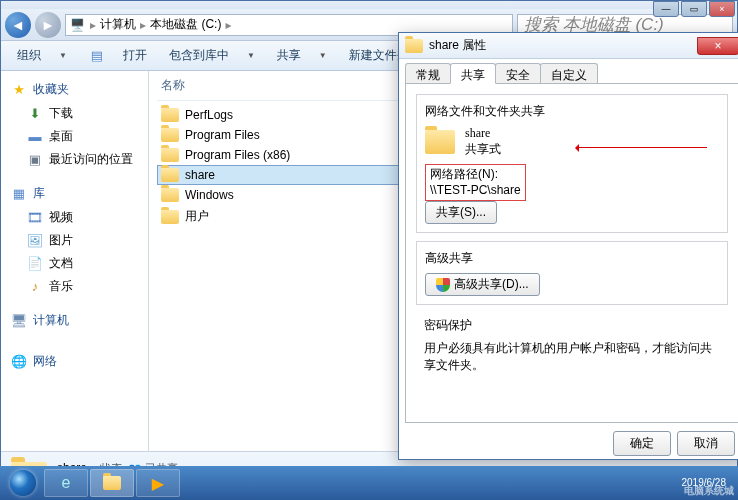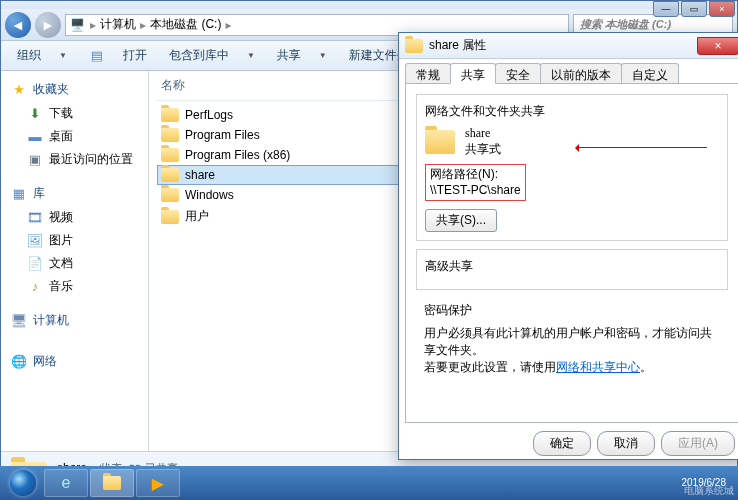--- a/index.html
+++ b/index.html
@@ -16,21 +16,21 @@
 .win-max { background: linear-gradient(#c8d8e8,#a8c0d8); }
 .win-close { background: linear-gradient(#d88,#c55); color: #fff; }
 
 
 .navbar { height: 32px; background: linear-gradient(#e8f0fa, #d8e4f2); display: flex; align-items: center; padding: 0 4px; gap: 4px; border-bottom: 1px solid #b8c8dc; }
 .nav-btn { width: 26px; height: 26px; border-radius: 50%; background: radial-gradient(circle at 30% 30%, #6fa8e0, #2060b0); display: flex; align-items: center; justify-content: center; color: #fff; font-size: 14px; cursor: pointer; }
 .nav-btn.fwd { background: radial-gradient(circle at 30% 30%, #c8d4e0, #90a0b8); }
 .breadcrumb { flex: 1; height: 22px; background: #fff; border: 1px solid #a8b8cc; display: flex; align-items: center; font-size: 12px; padding: 0 4px; gap: 4px; }
 .bc-icon { width: 16px; height: 16px; display: inline-flex; align-items: center; justify-content: center; }
 .bc-sep { color: #888; }
-.searchbox { width: 160px; height: 22px; background: #fff; border: 1px solid #a8b8cc; font-size: 11px; color: #888; font-style: italic; padding: 0 6px; display: flex; align-items: center; gap: 4px; font-weight: bold; }
+.searchbox { width: 216px; height: 22px; background: #fff; border: 1px solid #a8b8cc; font-size: 17px; color: #888; font-style: italic; padding: 0 6px; display: flex; align-items: center; gap: 4px; }
 
 
 .toolbar { height: 30px; background: linear-gradient(#f4f8fc, #e0ecf8); display: flex; align-items: center; padding: 0 8px; gap: 6px; font-size: 12px; border-bottom: 1px solid #b8c8dc; }
 .tb-item { padding: 3px 8px; display: flex; align-items: center; gap: 18px; cursor: pointer; color: #1a3a5a; }
 .tb-arrow { font-size: 8px; color: #555; }
 .tb-spacer { flex: 1; }
 .tb-icon { width: 22px; height: 22px; display: flex; align-items: center; justify-content: center; cursor: pointer; font-size: 14px; }
 
 
 .body { display: flex; height: 380px; }
@@ -54,21 +54,21 @@
 .det-col { line-height: 1.5; color: #4a5a6a; }
 .det-col .name { color: #000; font-size: 12px; }
 
 
 .taskbar { position: absolute; left: 0; bottom: 0; width: 100%; height: 34px; background: linear-gradient(#4a88c8, #2a5a9a); display: flex; align-items: center; padding: 0 4px; gap: 2px; }
 .start-btn { width: 38px; height: 30px; border-radius: 4px; display: flex; align-items: center; justify-content: center; }
 .orb { width: 26px; height: 26px; border-radius: 50%; background: radial-gradient(circle at 35% 35%, #a8e0ff, #2070c0 40%, #104080); box-shadow: 0 0 4px rgba(255,255,255,.5); }
 .task-item { width: 44px; height: 28px; background: rgba(255,255,255,.12); border: 1px solid rgba(255,255,255,.25); border-radius: 2px; display: flex; align-items: center; justify-content: center; font-size: 16px; cursor: pointer; }
 .task-item.active { background: rgba(255,255,255,.28); }
 .tray { margin-left: auto; color: #fff; font-size: 10px; padding: 0 8px; text-align: right; line-height: 1.2; }
-.watermark { position: absolute; right: 4px; bottom: 2px; font-size: 10px; color: rgba(255,255,255,.6); }
+.watermark { position: absolute; right: 4px; bottom: 2px; font-size: 10px; color: rgba(255,255,255,.6); font-weight: bold; }
 
 
 .dialog { position: absolute; left: 398px; top: 32px; width: 348px; height: 428px; background: #fff; border: 1px solid #4a70a8; box-shadow: 0 4px 16px rgba(0,0,0,.3); }
 .dlg-title { height: 26px; background: linear-gradient(#f8fbfe, #e4eef8); display: flex; align-items: center; padding: 0 6px; font-size: 12px; border-bottom: 1px solid #c0d0e0; }
 .dlg-title .folder-icon { margin-right: 6px; }
 .dlg-close { margin-left: auto; width: 42px; height: 18px; background: linear-gradient(#e88,#c33); color: #fff; border-radius: 0 0 3px 3px; text-align: center; font-size: 12px; line-height: 16px; cursor: pointer; border: 1px solid #a22; }
 
 .tabs { display: flex; height: 24px; padding: 4px 6px 0; font-size: 12px; background: #fff; }
 .tab { padding: 3px 10px; border: 1px solid #b0b8c0; border-bottom: none; background: #f0f0f0; cursor: pointer; margin-right: -1px; border-radius: 3px 3px 0 0; }
 .tab.active { background: #fff; position: relative; z-index: 2; border-bottom: 1px solid #fff; margin-bottom: -1px; }
@@ -79,21 +79,21 @@
 .share-info { display: flex; align-items: center; gap: 10px; margin-bottom: 6px; }
 .med-folder { width: 30px; height: 24px; background: linear-gradient(#ffe9a8, #f5c95a); border-radius: 2px; position: relative; }
 .med-folder::before { content: ""; position: absolute; top: -4px; left: 0; width: 12px; height: 4px; background: #f5c95a; border-radius: 2px 2px 0 0; }
 .path-box { border: 1px solid #d44; padding: 2px 4px; display: inline-block; font-family: "SimSun", monospace; font-size: 12px; line-height: 1.3; }
 .arrow-line { position: absolute; left: 160px; top: 52px; width: 130px; height: 1px; background: #d00; }
 .arrow-line::before { content: ""; position: absolute; left: -6px; top: -3px; border: 4px solid transparent; border-right-color: #d00; }
 .dlg-btn { padding: 2px 10px; background: linear-gradient(#fdfdfd,#e8e8e8); border: 1px solid #8a9aaa; border-radius: 3px; font-size: 12px; cursor: pointer; display: inline-flex; align-items: center; gap: 4px; }
 .link { color: #0066cc; text-decoration: underline; cursor: pointer; }
 
 .dlg-buttons { display: flex; justify-content: flex-end; gap: 6px; padding: 8px 10px; }
-.dlg-buttons .dlg-btn { padding: 3px 16px; border-radius: 10px; }
+.dlg-buttons .dlg-btn { padding: 3px 16px; }
 .dlg-buttons .dlg-btn.disabled { color: #999; }
 
 
 .ico-star { color: #f5b800; }
 .ico-dl { color: #3a8a3a; }
 .ico-desktop { color: #5a8acc; }
 .ico-loc { color: #6a7a8a; }
 .ico-lib { color: #5a8acc; }
 .ico-vid { color: #4a7ac4; }
 .ico-pic { color: #5aa0d0; }
@@ -264,61 +264,60 @@
   <div class="dlg-title">
     <span class="folder-icon"></span>
     <span>share 属性</span>
     <div class="dlg-close">×</div>
   </div>
 
   <div class="tabs">
     <div class="tab">常规</div>
     <div class="tab active">共享</div>
     <div class="tab">安全</div>
-    <div class="tab">以前的版本</div>
     <div class="tab">自定义</div>
   </div>
 
   <div class="tab-body">
     <div class="section">
       <div class="section-title">网络文件和文件夹共享</div>
       <div class="share-info">
         <div class="med-folder"></div>
         <div>
           <div style="font-family:SimSun">share</div>
           <div style="font-family:SimSun">共享式</div>
         </div>
       </div>
       <div class="path-box">
         <div>网络路径(N):</div>
         <div>\\TEST-PC\share</div>
       </div>
       <div class="arrow-line"></div>
-      <div style="margin-top:8px">
+      <div style="">
         <button class="dlg-btn">共享(S)...</button>
       </div>
     </div>
 
     <div class="section">
       <div class="section-title">高级共享</div>
+      <button class="dlg-btn">
+          <span class="shield"></span>
+          <span>高级共享(D)...</span>
+        </button>
     </div>
 
     <div class="section" style="border:none;padding:4px 8px">
       <div class="section-title">密码保护</div>
       <div style="">用户必须具有此计算机的用户帐户和密码，才能访问共享文件夹。</div>
-      <div>
-        <span>若要更改此设置，请使用</span><span class="link">网络和共享中心</span><span>。</span>
-      </div>
     </div>
   </div>
 
   <div class="dlg-buttons">
     <button class="dlg-btn">确定</button>
     <button class="dlg-btn">取消</button>
-    <button class="dlg-btn disabled">应用(A)</button>
   </div>
 </div>
 
 <div class="taskbar">
   <div class="start-btn">
       <div class="orb"></div>
     </div>
   <div class="task-item" style="color:#aee">e</div>
   <div class="task-item active">
       <span class="folder-icon"></span>

